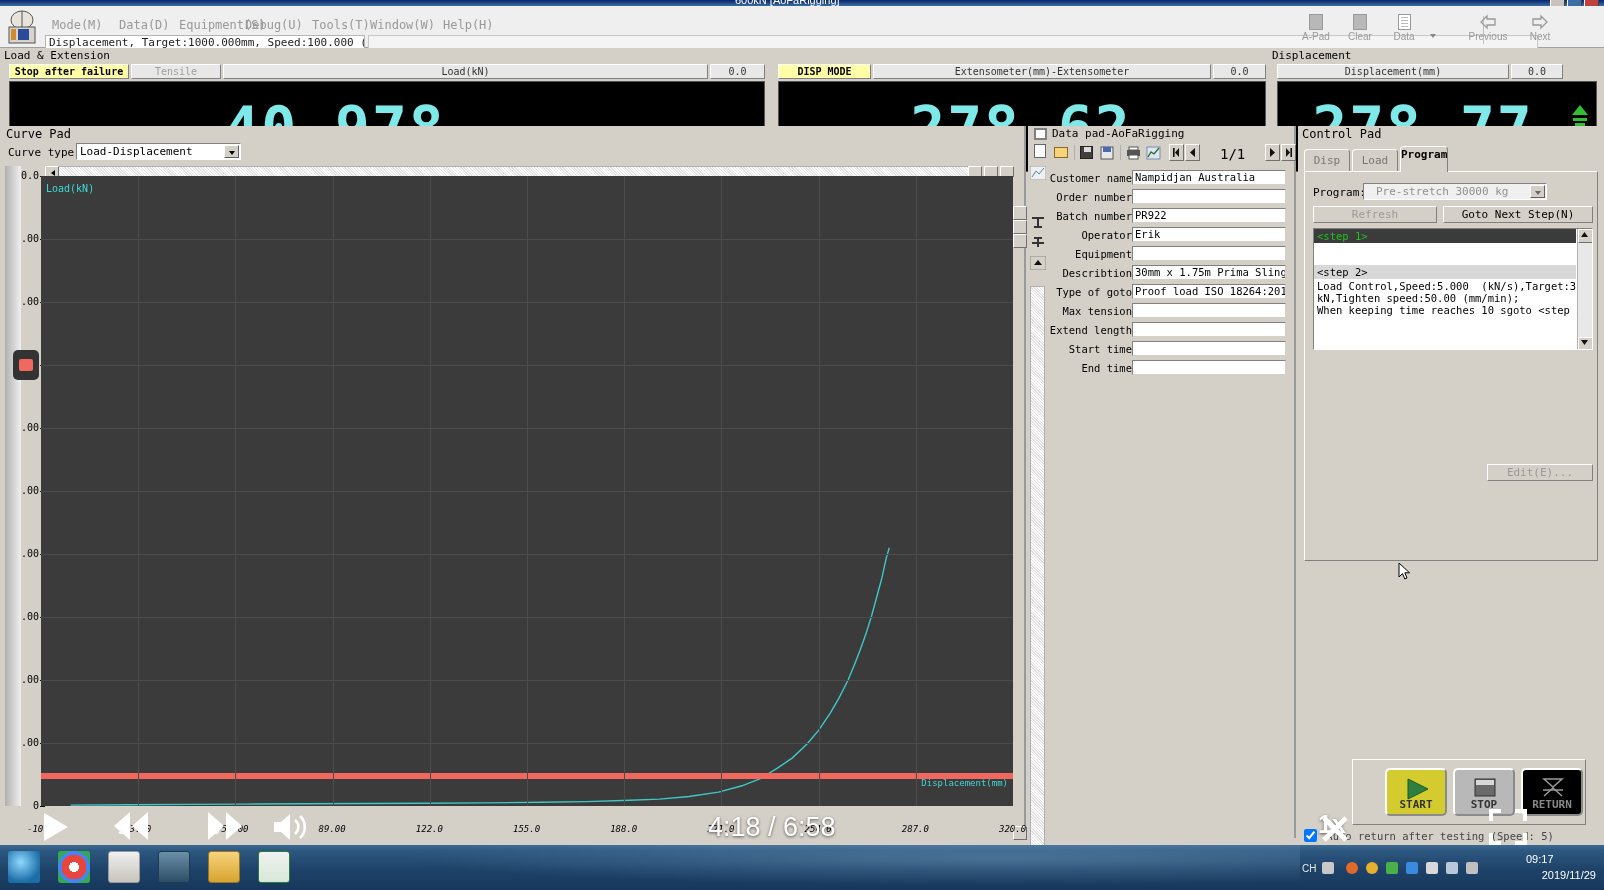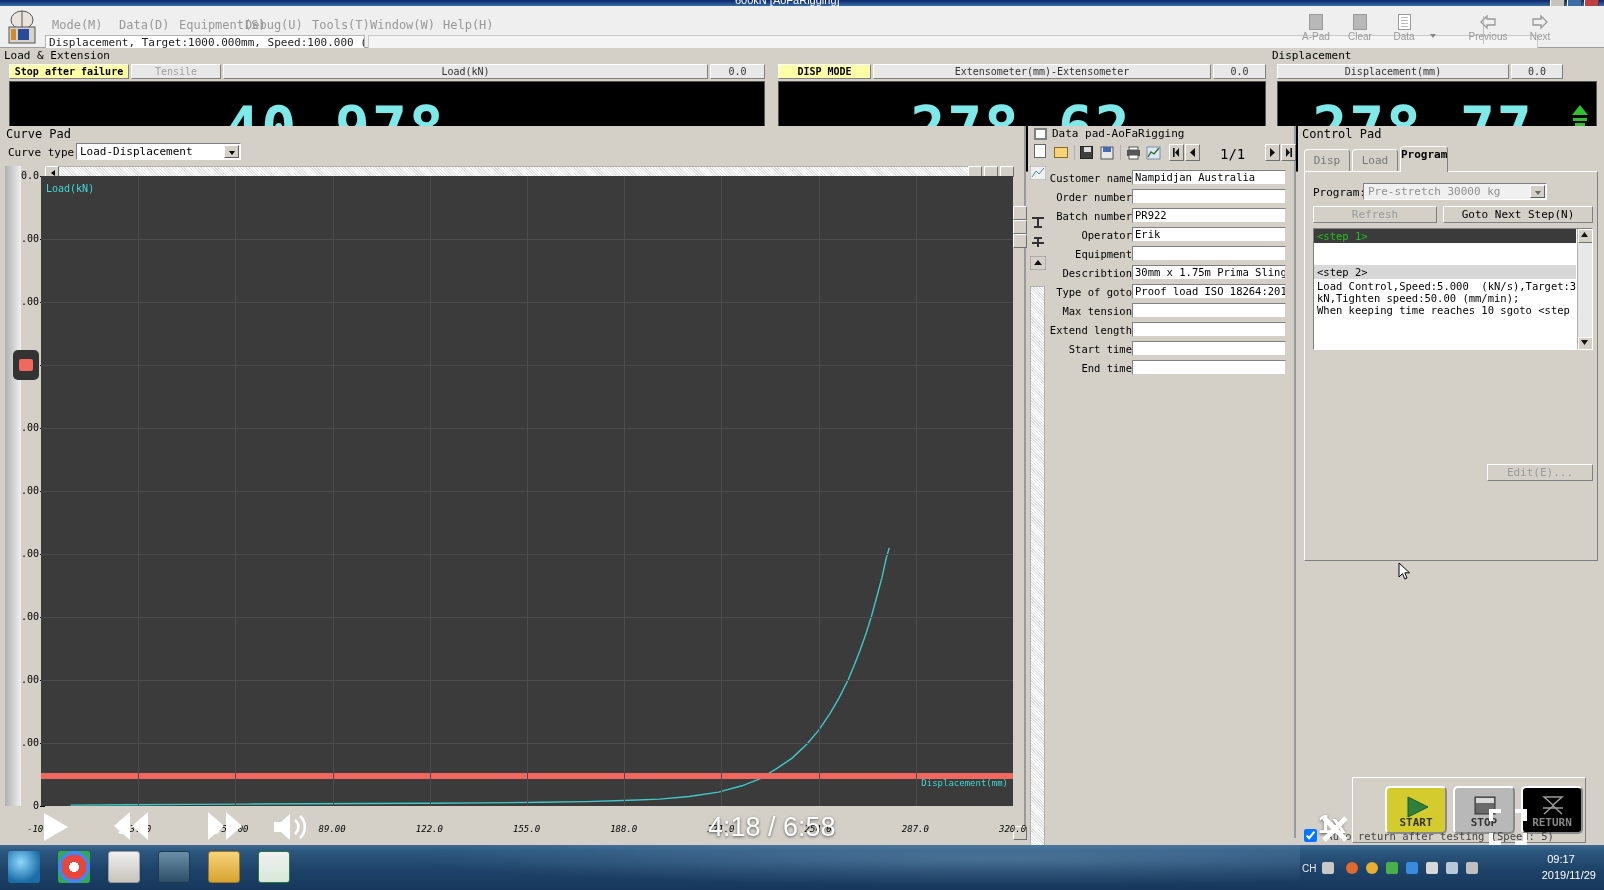--- a/index.html
+++ b/index.html
@@ -187,21 +187,21 @@
   .cptab.active { top:0; height:26px; background:#d4d0c8; color:#000; z-index:3; font-weight:bold;
     line-height:12px; padding-top:2px; }
   #cp-body {
     position:absolute; left:6px; top:45px; width:294px; height:390px;
     background:#d4d0c8; border:1px solid #fff; border-right-color:#808080; border-bottom-color:#808080;
   }
   #prog-label { position:absolute; left:8px; top:14px; font-size:11px; }
   #prog-sel {
     position:absolute; left:58px; top:11px; width:184px; height:17px; background:#f0f0f0;
     border:1px solid #808080; border-right-color:#fff; border-bottom-color:#fff;
-    font-size:11px; line-height:15px; padding-left:4px; color:#909090;
+    font-size:11px; line-height:15px; padding-left:12px; color:#909090;
   }
   #prog-arrow { position:absolute; right:1px; top:1px; width:15px; height:13px; background:#d4d0c8;
     border:1px solid #fff; border-right-color:#606060; border-bottom-color:#606060; }
   #prog-arrow:after { content:""; position:absolute; left:4px; top:5px; width:0;height:0;
     border-left:3px solid transparent;border-right:3px solid transparent;border-top:4px solid #666; }
   .cpbtn {
     position:absolute; height:17px; background:#d4d0c8;
     border:1px solid #fff; border-right-color:#808080; border-bottom-color:#808080;
     font-size:11px; text-align:center; line-height:15px;
   }
@@ -216,21 +216,21 @@
   .step-head.gray { background:#d8d8d8; color:#000; }
   .step-body { color:#1a9a1a; font-size:10.5px; padding:1px 3px; line-height:12px; }
   .step-body.dark { color:#000; }
   .step-gap { height:22px; }
   #step-vscroll { position:absolute; right:0; top:0; width:15px; height:122px; background:#e8e8e8;
     border-left:1px solid #b0b0b0; }
   .sb-arrow { position:absolute; left:0; width:15px; height:14px; background:#d4d0c8;
     border:1px solid #fff; border-right-color:#707070; border-bottom-color:#707070; }
   #btn-edit { left:182px; top:292px; width:106px; color:#9a9a9a; }
   #cp-bottom {
-    position:absolute; left:54px; top:651px; width:234px; height:66px; background:#d4d0c8;
+    position:absolute; left:54px; top:633px; width:234px; height:66px; background:#d4d0c8;
     border:1px solid #fff; border-right-color:#808080; border-bottom-color:#808080;
   }
   .bigbtn {
     position:absolute; top:8px; width:62px; height:48px; border-radius:5px;
     border:2px solid #fff; border-right-color:#8a8a8a; border-bottom-color:#8a8a8a;
     text-align:center; font-size:11px; font-weight:bold;
   }
   #btn-start { left:32px; background:#d4cc2e; color:#333; }
   #btn-stop { left:100px; background:#b8b8b8; color:#333; }
   #btn-return { left:168px; background:#000000; color:#888; }
@@ -253,21 +253,21 @@
   
   #taskbar { position:absolute; left:0; top:845px; width:1604px; height:45px;
     background:linear-gradient(to bottom,#3f6a94 0%,#2d5880 12%,#1e4268 55%,#17385c 100%); }
   #tb-bgimg { position:absolute; left:300px; top:0; width:1000px; height:45px;
     background:radial-gradient(ellipse at 70% 30%, rgba(160,200,230,.28), rgba(0,0,0,0) 60%); }
   .tbico { position:absolute; top:6px; width:32px; height:32px; border-radius:3px; }
   .trayico { position:absolute; top:17px; width:12px; height:12px; border-radius:2px; }
   #tray-text { position:absolute; left:1302px; top:18px; color:#e8e8e8; font-size:10px;
     font-family:"Liberation Sans", sans-serif; }
   #clock-time { position:absolute; right:8px; top:8px; color:#fff; font-size:11px;
-    font-family:"Liberation Sans", sans-serif; text-align:center; width:70px; }
+    font-family:"Liberation Sans", sans-serif; text-align:left; width:70px; }
   #clock-date { position:absolute; right:8px; top:24px; color:#fff; font-size:11px;
     font-family:"Liberation Sans", sans-serif; text-align:right; width:70px; }
 </style>
 </head>
 <body>
 
 <div id="titlebar">
   <div id="title-text">600kN  [AoFaRigging]</div>
   <div class="wbtn" id="wb-min"></div>
   <div class="wbtn" id="wb-max"></div>

